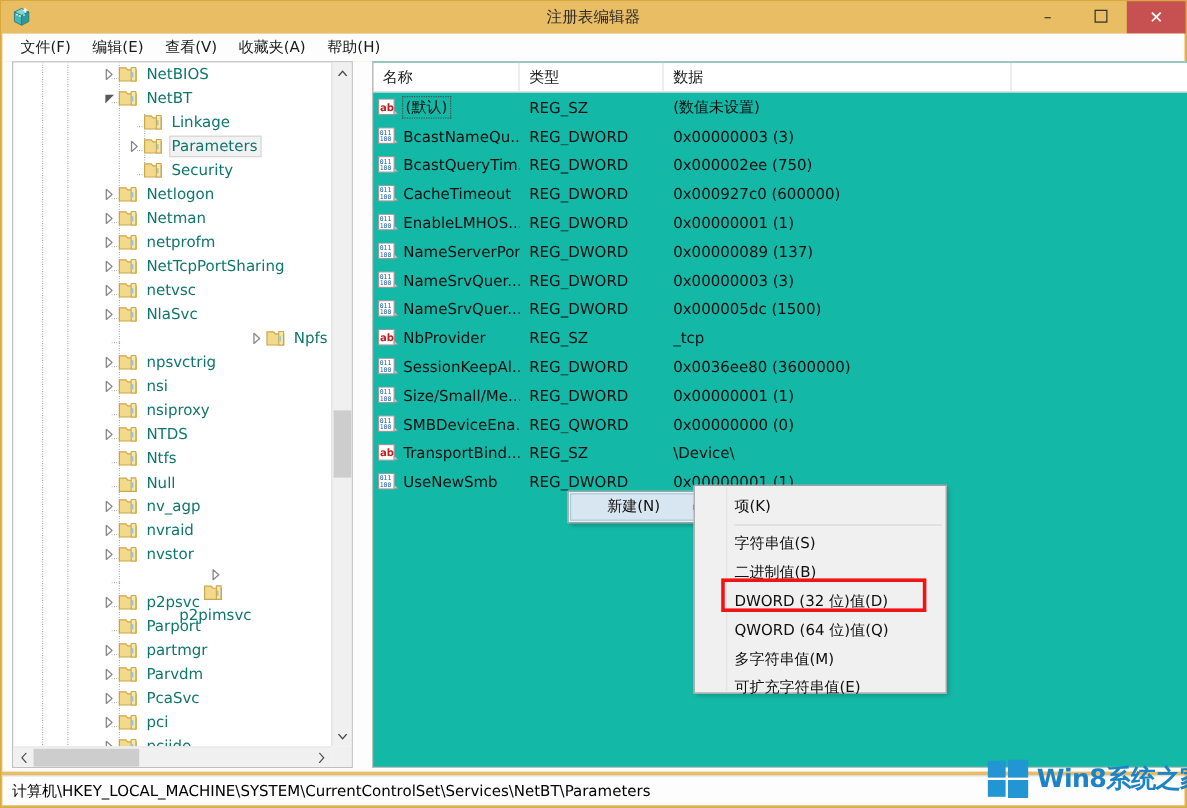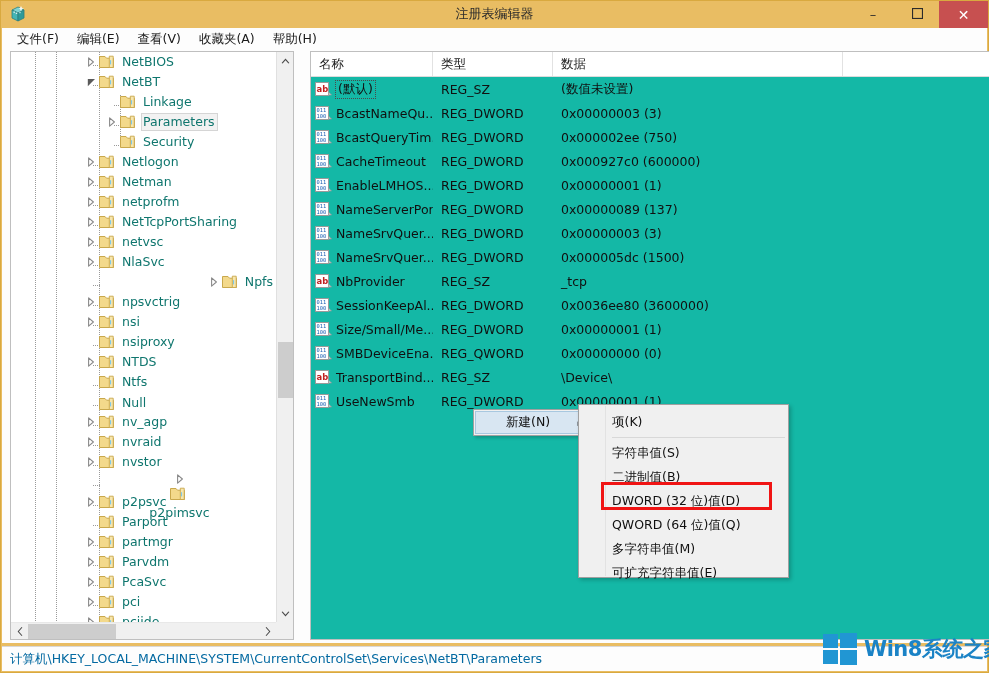--- a/index.html
+++ b/index.html
@@ -210,21 +210,21 @@
     border:3px solid #f01414; pointer-events:none;
   }
 
   
   #statusbar {
     position:absolute; left:1px; top:645px; width:985px; height:25px;
     background:#fdfdfd; border-top:1px solid #d8d8d8;
     display:flex; align-items:center;
   }
   #status-text {
-    font-size:12.5px; color:#0369a1; padding-left:8px;
+    font-size:12.5px; color:#000000; padding-left:8px;
     font-family:"DejaVu Sans","Liberation Sans",sans-serif;
     white-space:nowrap;
   }
 
   
   #watermark {
     position:absolute; left:822px; top:626px; width:165px; height:44px;
     display:flex; align-items:center;
   }
   #wm-logo { flex:0 0 34px; width:34px; height:32px; margin-right:7px; }

